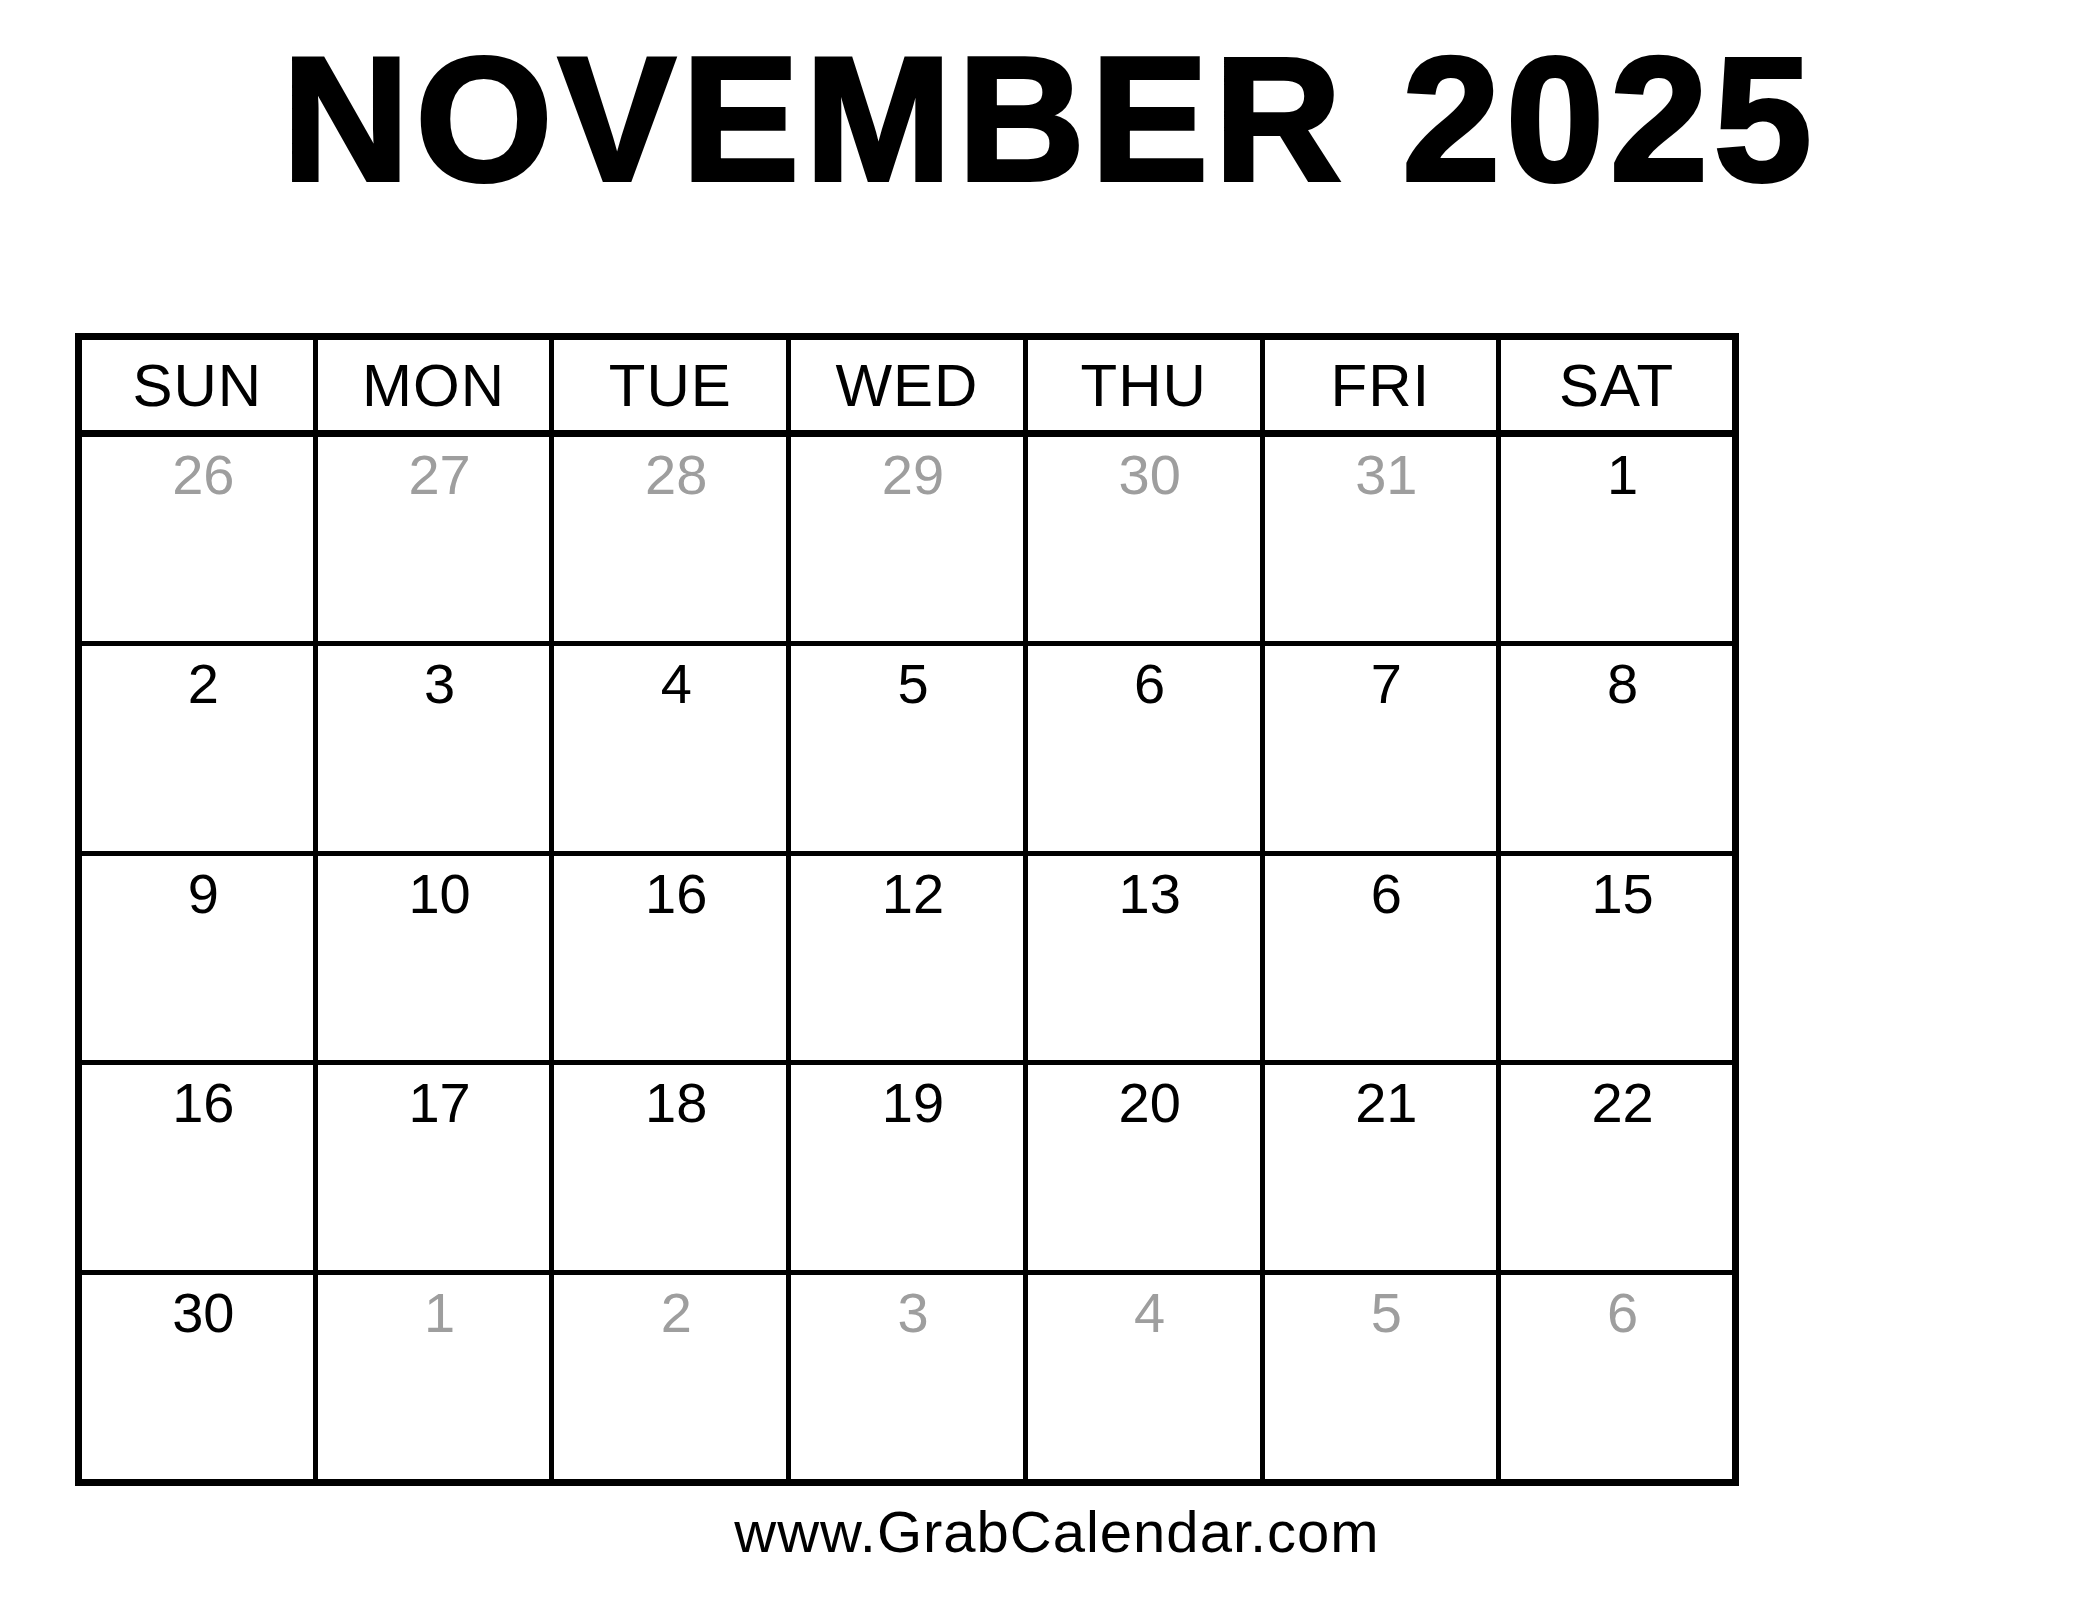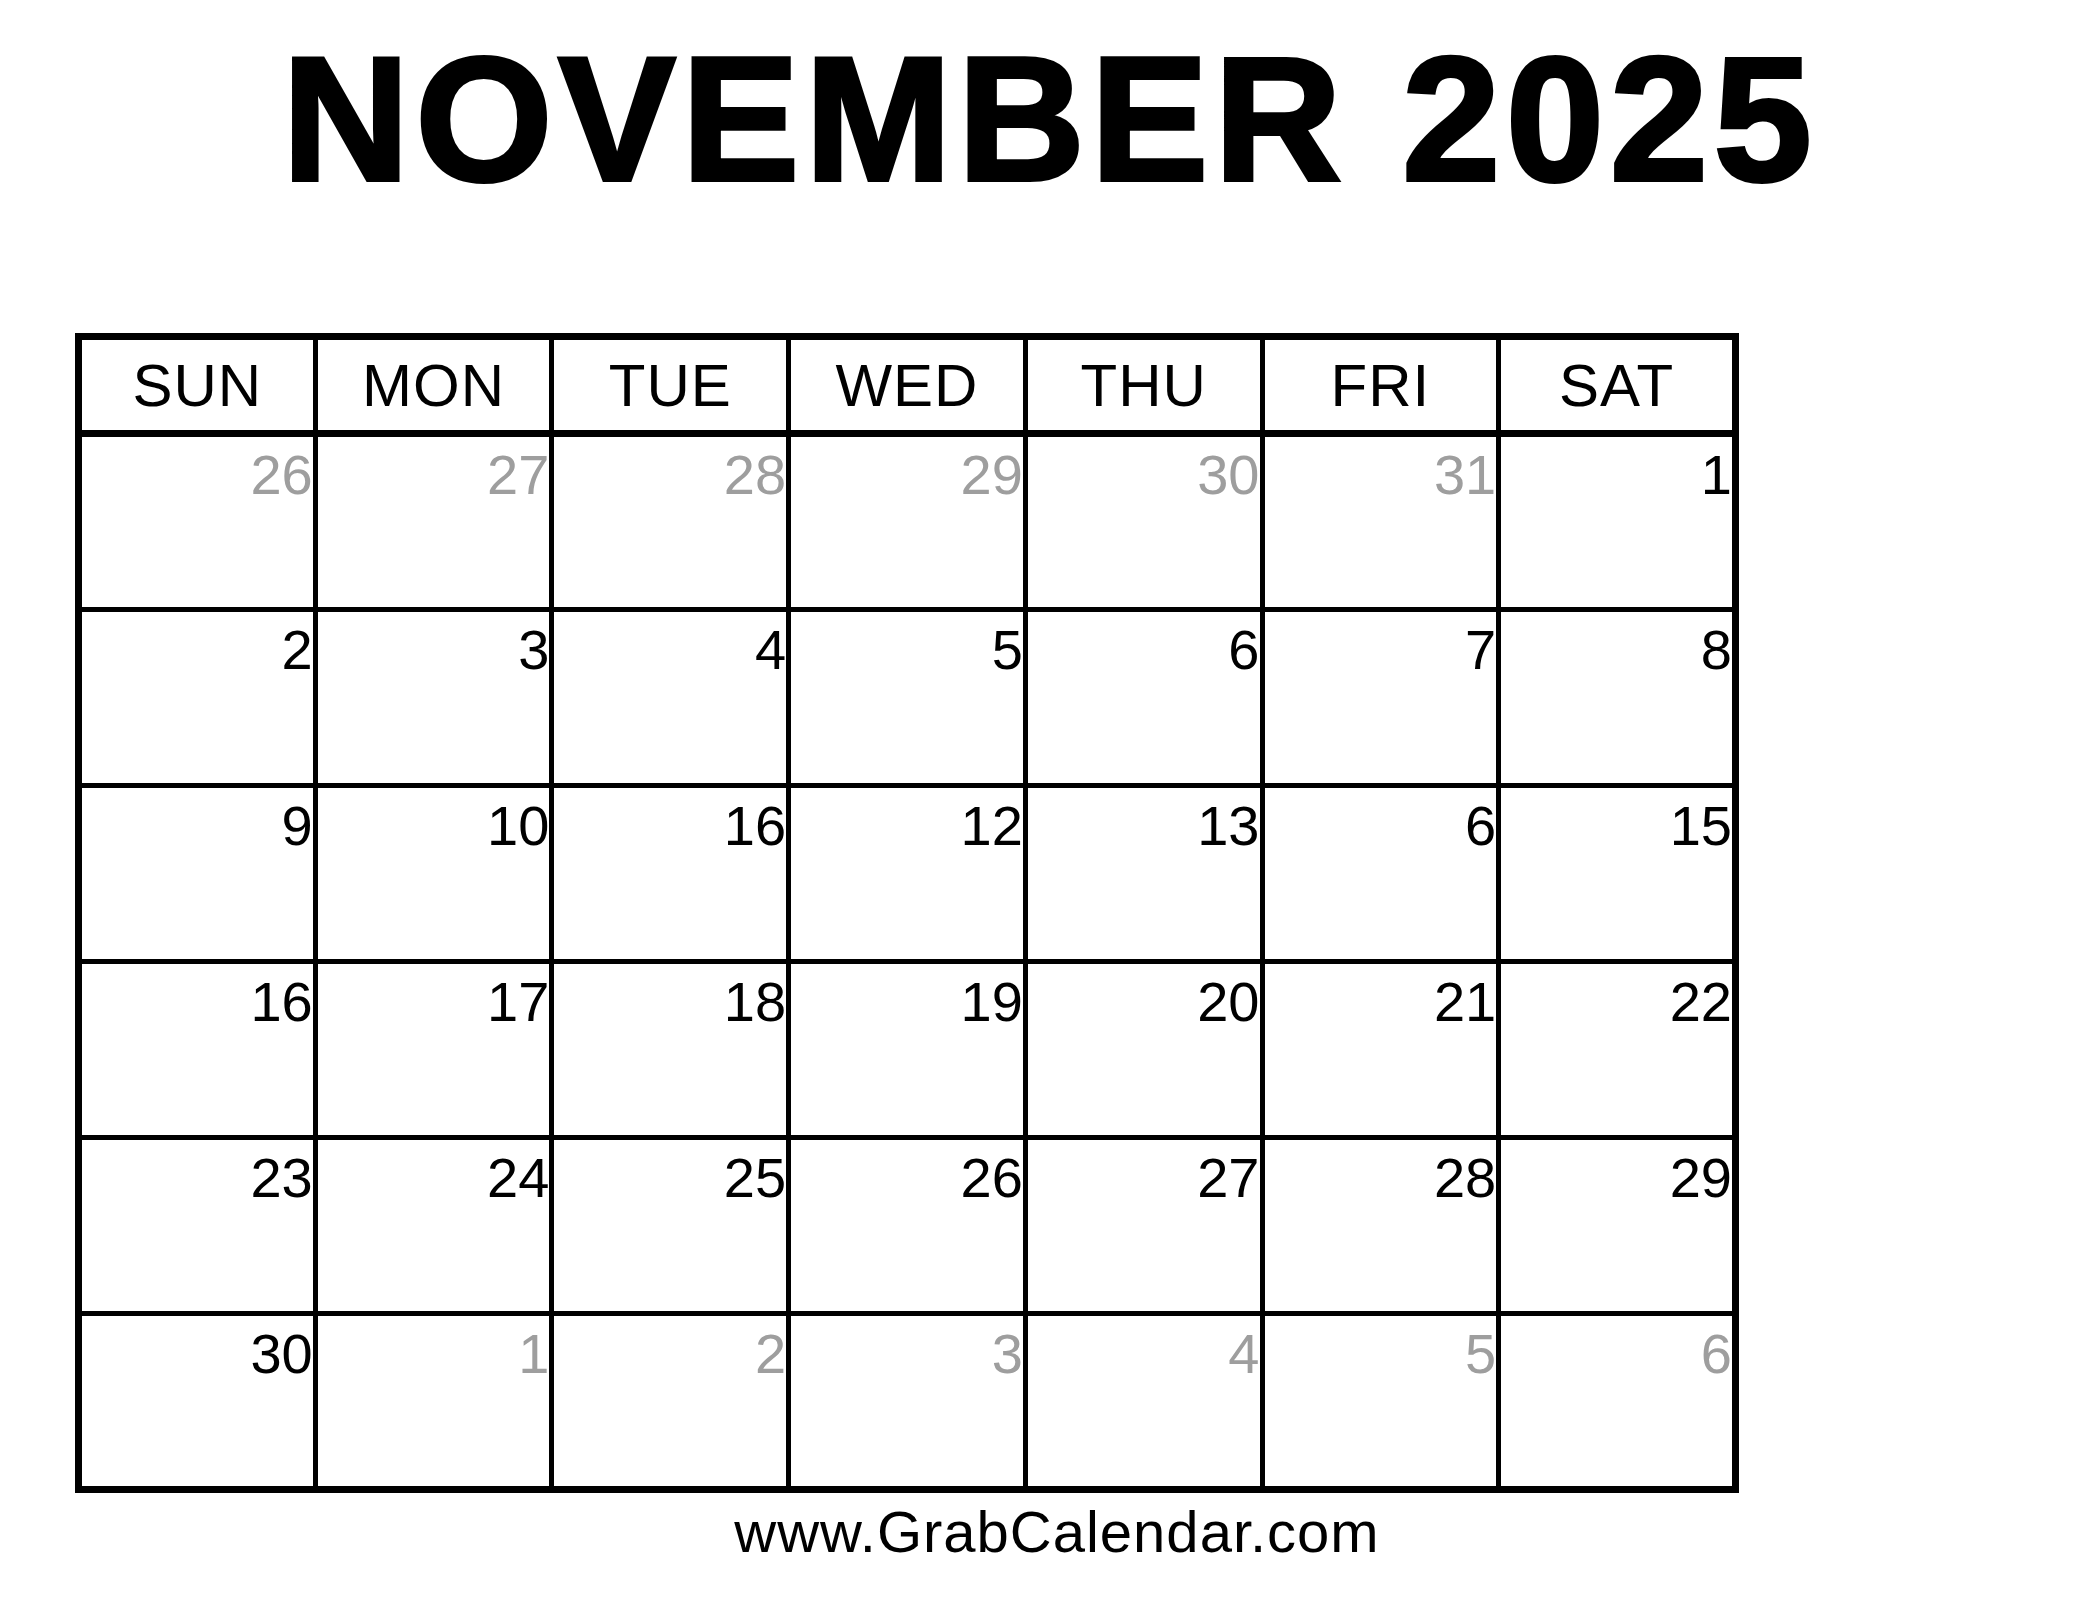--- a/index.html
+++ b/index.html
@@ -51,21 +51,21 @@
     font-weight:normal;
     letter-spacing:1px;
     text-align:center;
     vertical-align:middle;
     color:var(--text-color);
   }
   table.calendar td{
     height:176px;
     border:5px solid var(--border-color);
     vertical-align:top;
-    text-align:right;
+    text-align:center;
     padding:6px 0 0 12px;
   }
   .day-number{
     font-size:56px;
     line-height:1.15;
     color:var(--text-color);
   }
   td[data-muted="true"] .day-number{
     color:var(--muted-color);
   }
@@ -131,29 +131,20 @@
       <tr>
         <td data-muted="false"><span class="day-number">16</span></td>
         <td data-muted="false"><span class="day-number">17</span></td>
         <td data-muted="false"><span class="day-number">18</span></td>
         <td data-muted="false"><span class="day-number">19</span></td>
         <td data-muted="false"><span class="day-number">20</span></td>
         <td data-muted="false"><span class="day-number">21</span></td>
         <td data-muted="false"><span class="day-number">22</span></td>
       </tr>
       <tr>
-        <td data-muted="false"><span class="day-number">23</span></td>
-        <td data-muted="false"><span class="day-number">24</span></td>
-        <td data-muted="false"><span class="day-number">25</span></td>
-        <td data-muted="false"><span class="day-number">26</span></td>
-        <td data-muted="false"><span class="day-number">27</span></td>
-        <td data-muted="false"><span class="day-number">28</span></td>
-        <td data-muted="false"><span class="day-number">29</span></td>
-      </tr>
-      <tr>
         <td data-muted="false"><span class="day-number">30</span></td>
         <td data-muted="true"><span class="day-number">1</span></td>
         <td data-muted="true"><span class="day-number">2</span></td>
         <td data-muted="true"><span class="day-number">3</span></td>
         <td data-muted="true"><span class="day-number">4</span></td>
         <td data-muted="true"><span class="day-number">5</span></td>
         <td data-muted="true"><span class="day-number">6</span></td>
       </tr>
     </tbody>
   </table>

